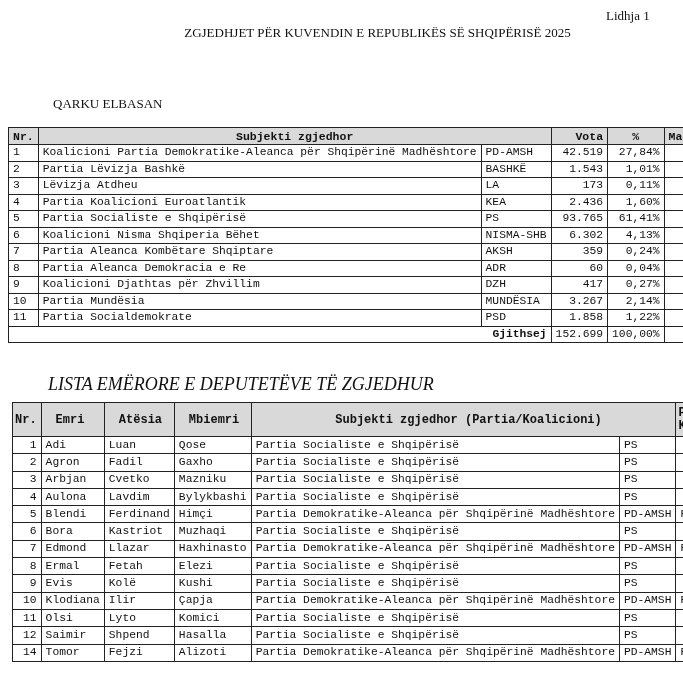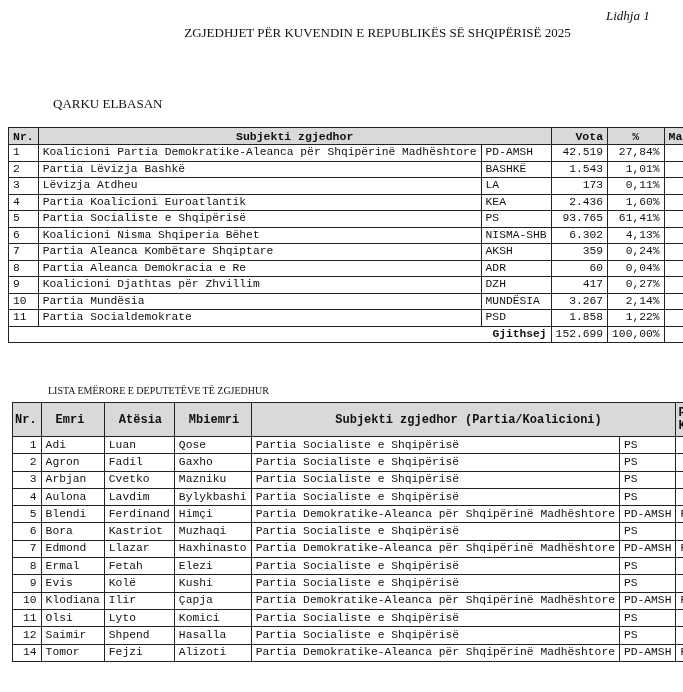--- a/index.html
+++ b/index.html
@@ -2,21 +2,21 @@
 <html><head>
 <meta charset="utf-8">
 <style>
   * { box-sizing: border-box; }
   html, body { margin: 0; padding: 0; background: #ffffff; }
   body {
     width: 683px; height: 692px; position: relative; overflow: hidden;
     font-family: "Liberation Serif", "DejaVu Serif", serif; color: #111;
   }
   .annex {
-    position: absolute; left: 606px; top: 8px; font-size: 13px; font-style: italic;
+    position: absolute; left: 606px; top: 8px; font-size: 13px; 
   }
   .title {
     position: absolute; left: 0; width: 683px; top: 26px; text-align: center;
     font-size: 13px; line-height: 14px; letter-spacing: 0; margin-left: 36px;
   }
   .region {
     position: absolute; left: 42px; top: 96px; font-size: 13px; margin-left: 11px;
   }
   table { border-collapse: collapse; position: absolute; font-size: 11.3px; font-family: Liberation Mono, monospace; }
   td, th { border: 1px solid #222; padding: 0 4px; white-space: nowrap; }
@@ -26,21 +26,21 @@
   #results th { height: 17px; font-size: 11.5px; }
   #results td { height: 16.5px; line-height: 15px; }
   #results .c-nr { width: 32px; text-align: left; }
   #results .c-name { width: 358px; margin-left: 32px; }
   #results .c-abbr { width: 87px; }
   #results .c-votes { width: 62px; text-align: right; }
   #results .c-pct { width: 72px; text-align: right; }
   #results .c-mand { width: 56px; text-align: right; }
   #results .total-label { text-align: right; font-weight: bold; }
   .list-heading {
-    position: absolute; left: 48px; top: 385px; font-size: 10px;
+    position: absolute; left: 48px; top: 374px; font-size: 18px; font-style: italic;
   }
   
   #deputies { left: 12px; top: 402px; width: 663px; }
   #deputies th { height: 34px; font-size: 12px; text-align: left; padding-left: 14px; }
   #deputies th.center { text-align: center; }
   #deputies td { height: 17.3px; line-height: 15px; }
   #deputies .d-nr { width: 32px; text-align: right; }
   #deputies .d-first { width: 61px; }
   #deputies .d-father { width: 60px; }
   #deputies .d-last { width: 65px; }

